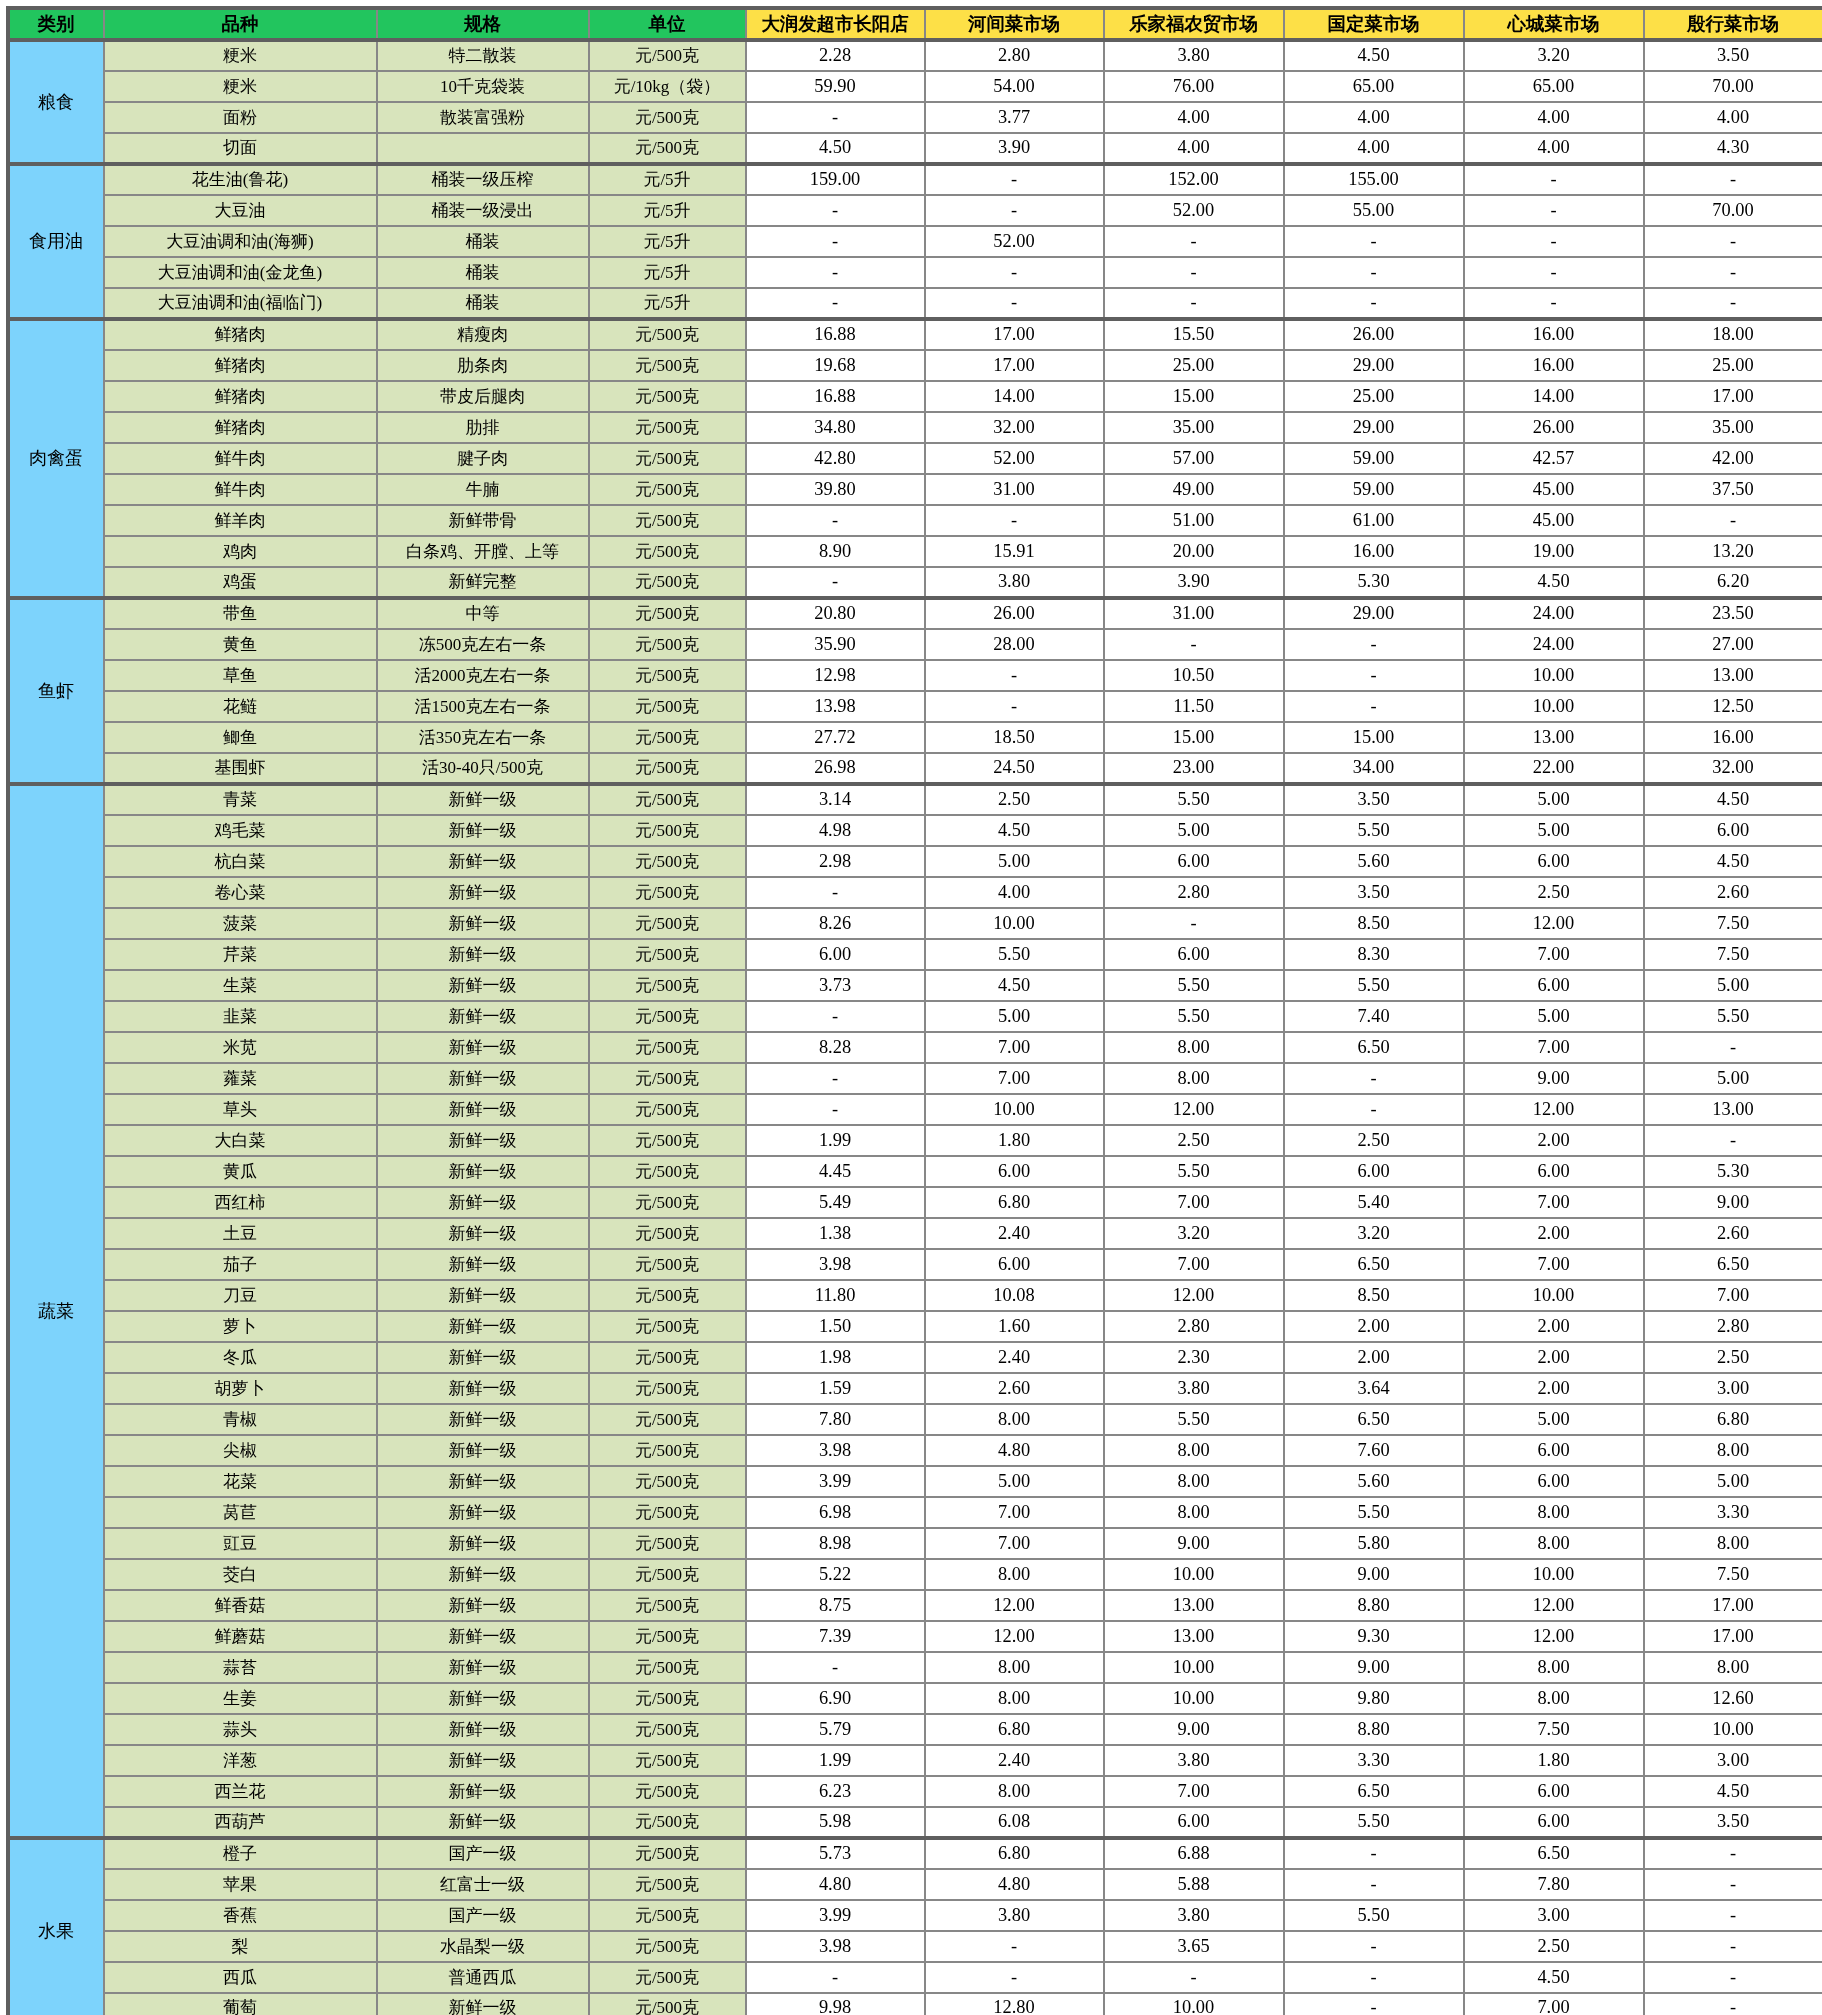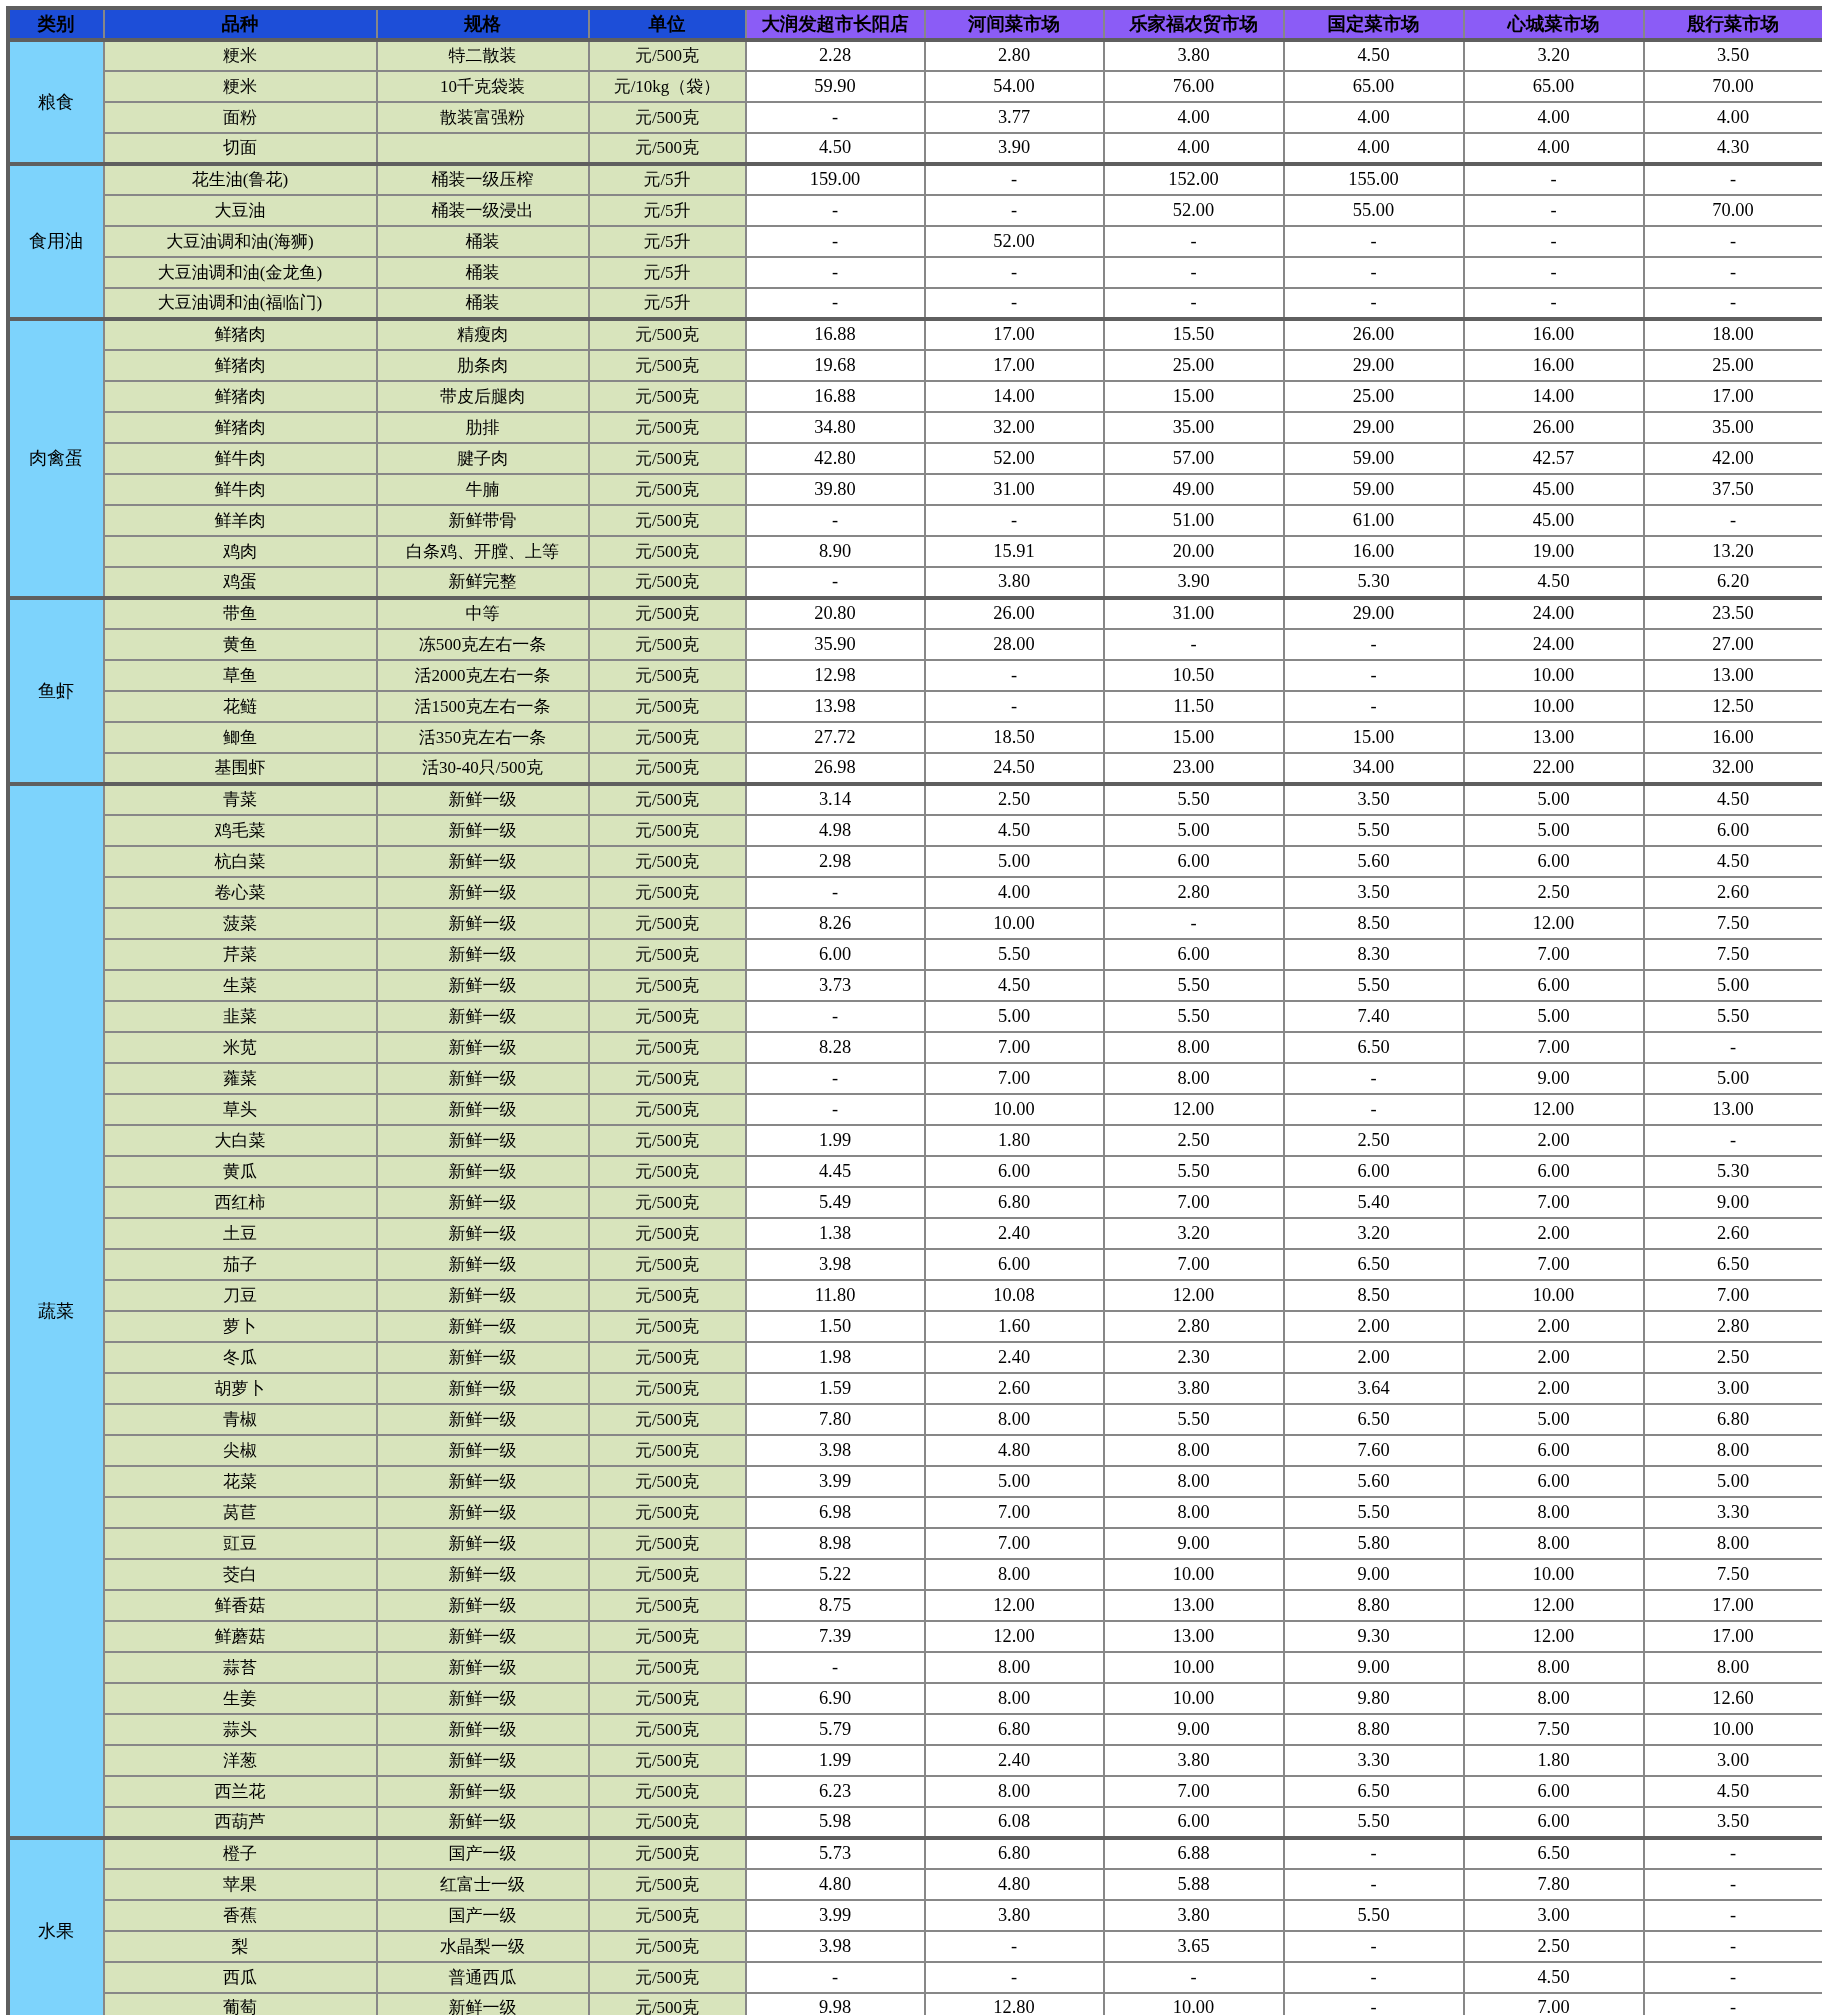--- a/index.html
+++ b/index.html
@@ -15,24 +15,24 @@
   }
   table.price-grid th, table.price-grid td{
     border:2px solid #878787;
     text-align:center;vertical-align:middle;
     overflow:hidden;white-space:nowrap;
     padding:0 1.4px;box-sizing:border-box;
   }
   table.price-grid thead tr{height:32px;}
   table.price-grid tbody tr{height:31px;}
   table.price-grid thead th{
-    background:#1d4ed8;font-weight:bold;font-size:18.4px;
+    background:#22c55e;font-weight:bold;font-size:18.4px;
     border-bottom:4.1px solid #5f5f5f;
   }
-  table.price-grid thead th.market{background:#8b5cf6;}
+  table.price-grid thead th.market{background:#fde047;}
   td.label{background:#d8e4bc;font-size:17px;}
   td.category{background:#7dd3fc;font-size:18px;}
   td.price{background:#ffffff;font-size:18.4px;}
   tr.section-start td{border-top:4.1px solid #5f5f5f;}
   .footnote{
     margin:3.4px 0 0 1.4px;font-size:18.4px;text-align:left;
     font-family:"Liberation Serif","DejaVu Serif",serif;
   }
 </style>
 </head>

